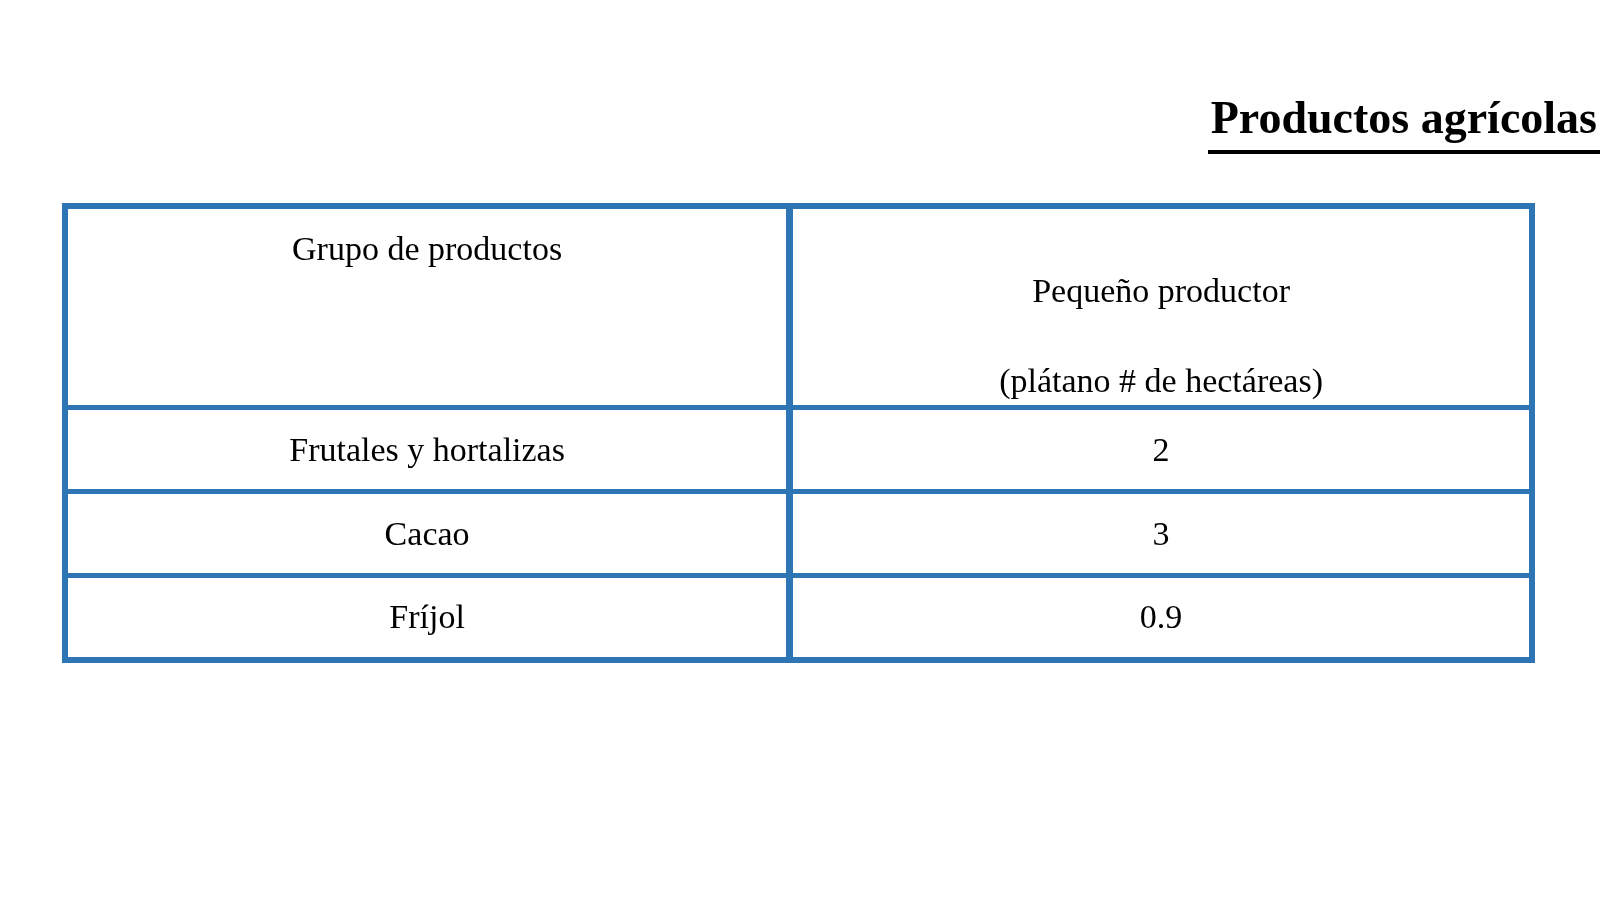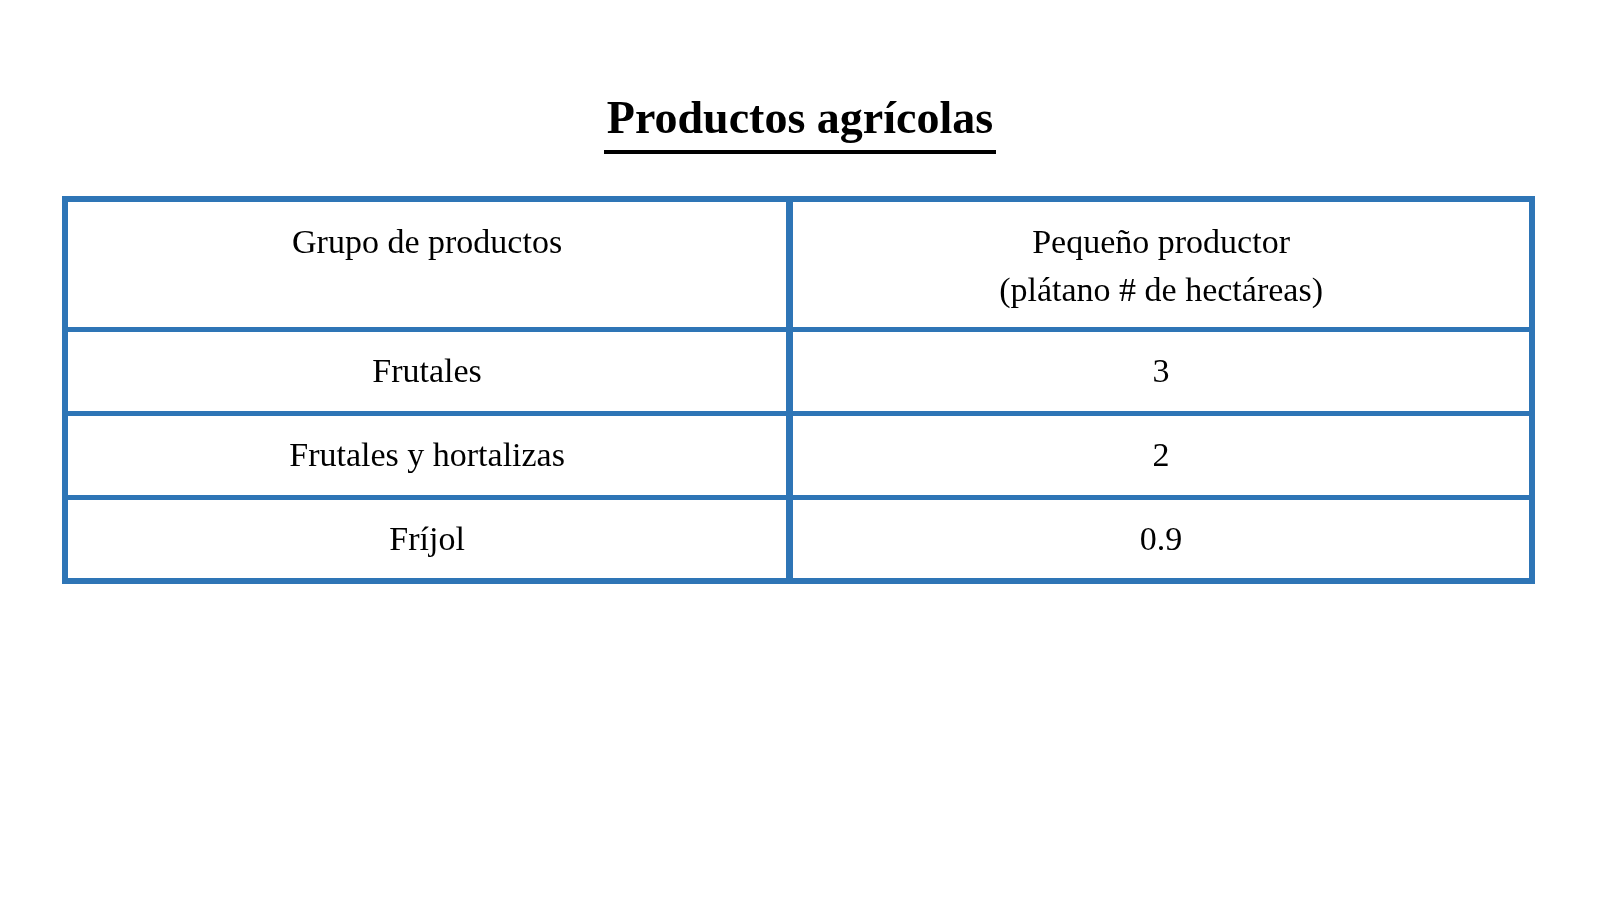--- a/index.html
+++ b/index.html
@@ -12,34 +12,34 @@
     width:1600px;height:900px;
     background:var(--bg);
     font-family:"Liberation Serif","DejaVu Serif",serif;
     color:var(--text);
     overflow:hidden;
     position:relative;
   }
   .page-title{
     position:absolute;
     top:90px;left:0;right:0;
-    text-align:center;
+    text-align:right;
     font-size:46px;
     font-weight:bold;
     line-height:1.2;
   }
   .page-title .underlined{
     display:inline-block;
     border-bottom:4px solid var(--text);
     padding:0 3px 5px 3px;
   }
   .table-container{
     position:absolute;
     left:62px;
-    top:196px;
+    top:203px;
     width:1473px;
   }
   table.products{
     width:100%;
     table-layout:fixed;
     border-collapse:collapse;
     border:6px solid var(--accent);
   }
   col.c1{width:49.4%;}
   col.c2{width:50.6%;}
@@ -59,21 +59,21 @@
   tr.header-row th{
     height:130px;
     vertical-align:top;
     padding-top:16px;
     line-height:48px;
   }
   tr.data-row td{
     height:84px;
     vertical-align:middle;
   }
-  .hdr-line{display:block;}
+  .hdr-line{display:block;margin-top:42px;}
 </style>
 </head>
 <body>
 
 <h1 class="page-title"><span class="underlined">Productos agrícolas</span></h1>
 
 <div class="table-container">
   <table class="products">
     <colgroup>
         <col class="c1">
@@ -83,26 +83,26 @@
       <tr class="header-row">
         <th>Grupo de productos</th>
         <th>
           <span class="hdr-line">Pequeño productor</span>
           <span class="hdr-line">(plátano # de hectáreas)</span>
         </th>
       </tr>
     </thead>
     <tbody>
       <tr class="data-row">
-        <td>Frutales</td>
-        <td>3</td>
+        <td>Frutales y hortalizas</td>
+        <td>2</td>
       </tr>
       <tr class="data-row">
-        <td>Frutales y hortalizas</td>
-        <td>2</td>
+        <td>Cacao</td>
+        <td>3</td>
       </tr>
       <tr class="data-row">
         <td>Fríjol</td>
         <td>0.9</td>
       </tr>
     </tbody>
   </table>
 </div>
 
 </body></html>

